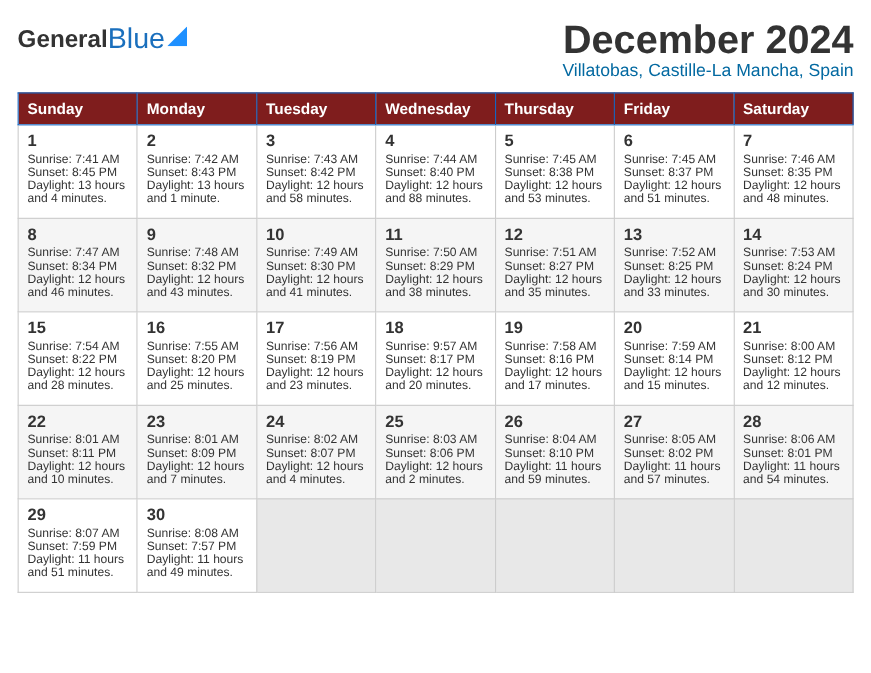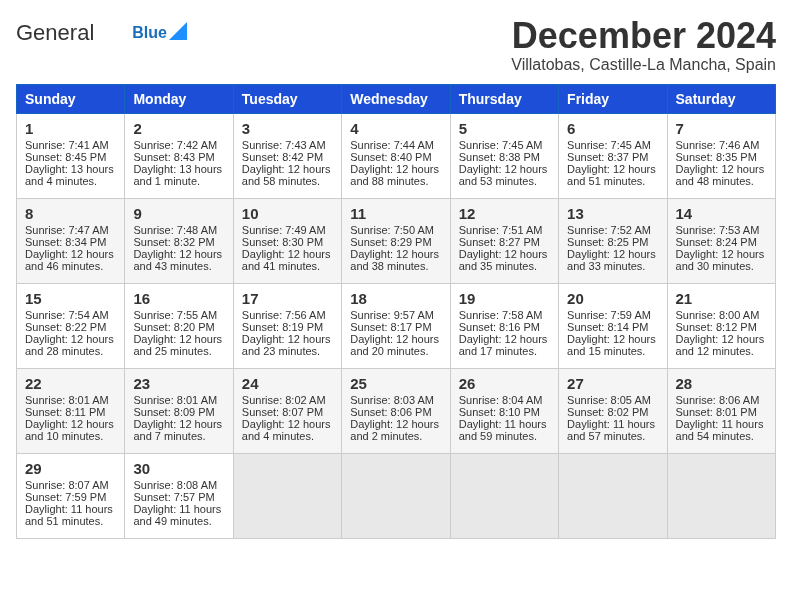--- a/index.html
+++ b/index.html
@@ -27,29 +27,29 @@
     }
     .title-area h1 {
       font-size: 36px;
       font-weight: bold;
       color: #333;
       line-height: 1.1;
     }
     .title-area h2 {
       font-size: 16px;
       font-weight: normal;
-      color: #404040;
+      color: #0369a1;
     }
     table {
       width: 100%;
       border-collapse: collapse;
       table-layout: fixed;
     }
     thead tr th {
-      background-color: #1d4ed8;
+      background-color: #7f1d1d;
       color: #fff;
       text-align: left;
       padding: 6px 8px;
       font-size: 14px;
       font-weight: bold;
       border: 1px solid #1565c0;
     }
     tbody tr td {
       border: 1px solid #ccc;
       vertical-align: top;
@@ -70,27 +70,26 @@
     }
     .empty-cell {
       background: #e8e8e8 !important;
     }
     .logo-wrapper {
       display: flex;
       align-items: center;
     }
     .logo-blue {
       color: #1a6fbd;
-      font-size: 16px;
-      font-weight: bold;
-      padding-left: 38px;
+      font-size: 26px;
+      font-weight: normal;
     }
     .logo-general {
       font-size: 22px;
-      font-weight: normal;
+      font-weight: bold;
       color: #333;
     }
     .logo-icon {
       display: inline-block;
       margin-left: 2px;
     }
   </style>
 </head>
 <body>
 

